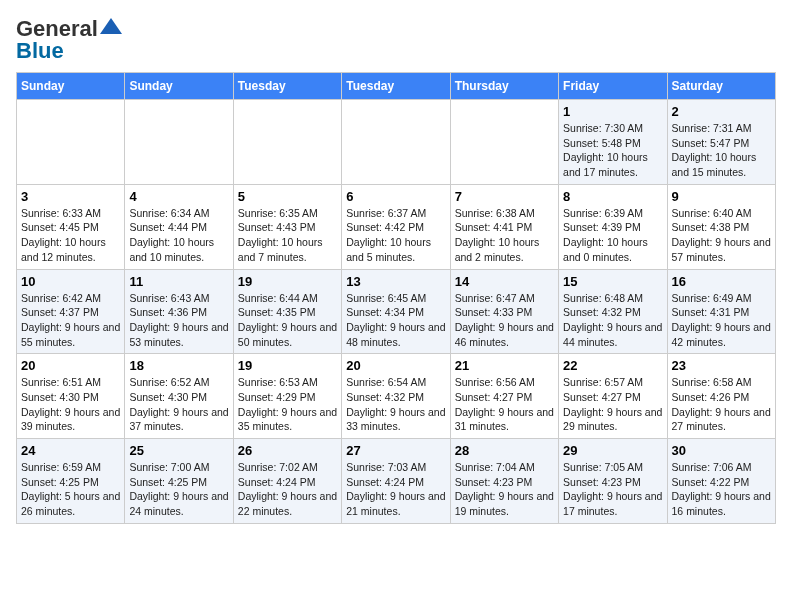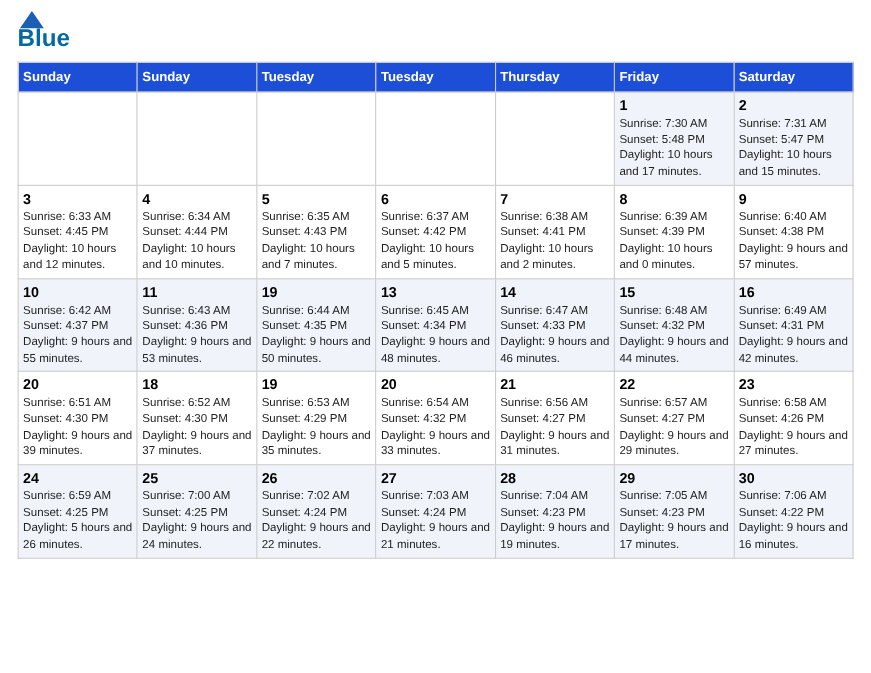--- a/index.html
+++ b/index.html
@@ -32,21 +32,21 @@
     .location {
       font-size: 16px;
       color: #555;
     }
     .calendar {
       width: 100%;
       border-collapse: collapse;
       font-size: 11px;
     }
     .calendar th {
-      background-color: #1d4ed8;
+      background-color: #3b82f6;
       color: #fff;
       text-align: left;
       padding: 6px 4px;
       font-size: 12px;
       font-weight: bold;
       border: 1px solid #ccc;
     }
     .calendar td {
       border: 1px solid #ccc;
       vertical-align: top;
@@ -75,20 +75,21 @@
     .empty-cell {
       background: #fff !important;
     }
   </style>
 </head>
 <body>
 
 <div class="header-area">
   <div class="logo">
     <div style="display:flex;align-items:center;">
+      <span style="font-size:22px;font-weight:bold;color:#333;">General</span>
       <svg width="22" height="16" viewBox="0 0 22 16" style="margin-left:2px;margin-top:-6px;">
         <polygon points="0,16 11,0 22,16" fill="#1a5fb4"></polygon>
       </svg>
     </div>
     <span style="font-size:22px;font-weight:bold;color:#0369a1;margin-top:-4px;">Blue</span>
   </div>
   <div class="title-area">
     <div class="month-title"></div>
     <div class="location"></div>
   </div>

